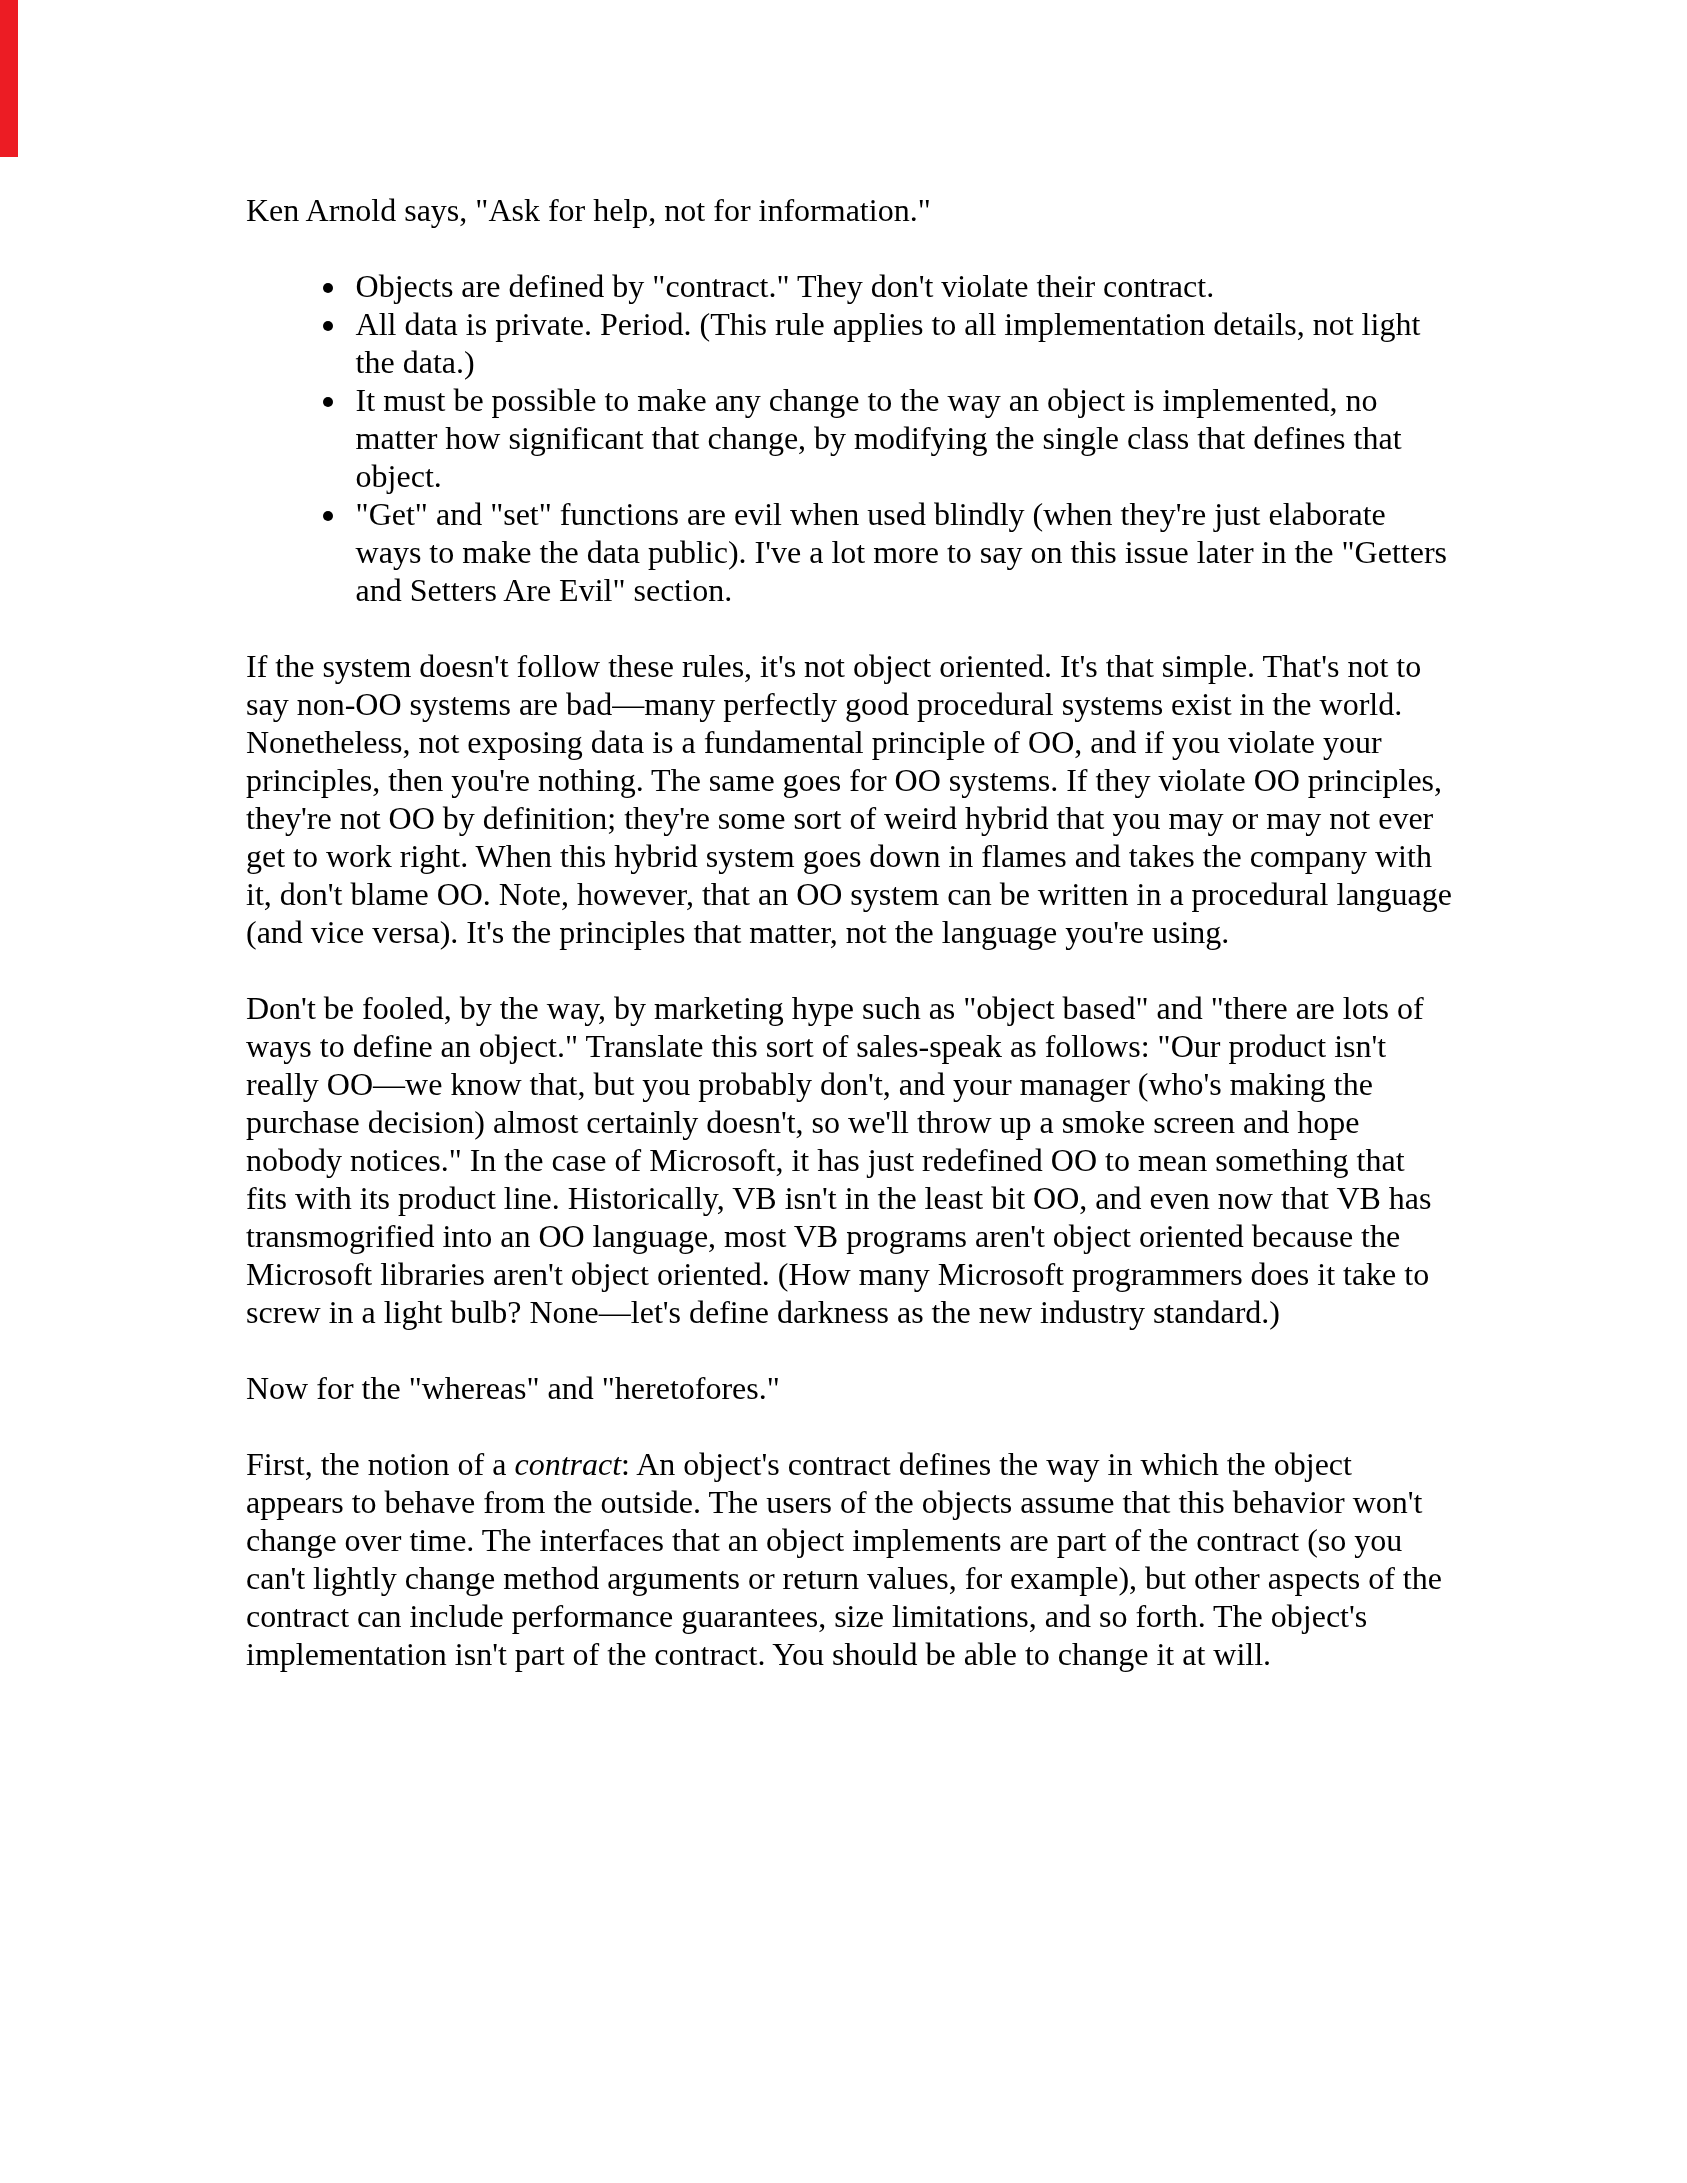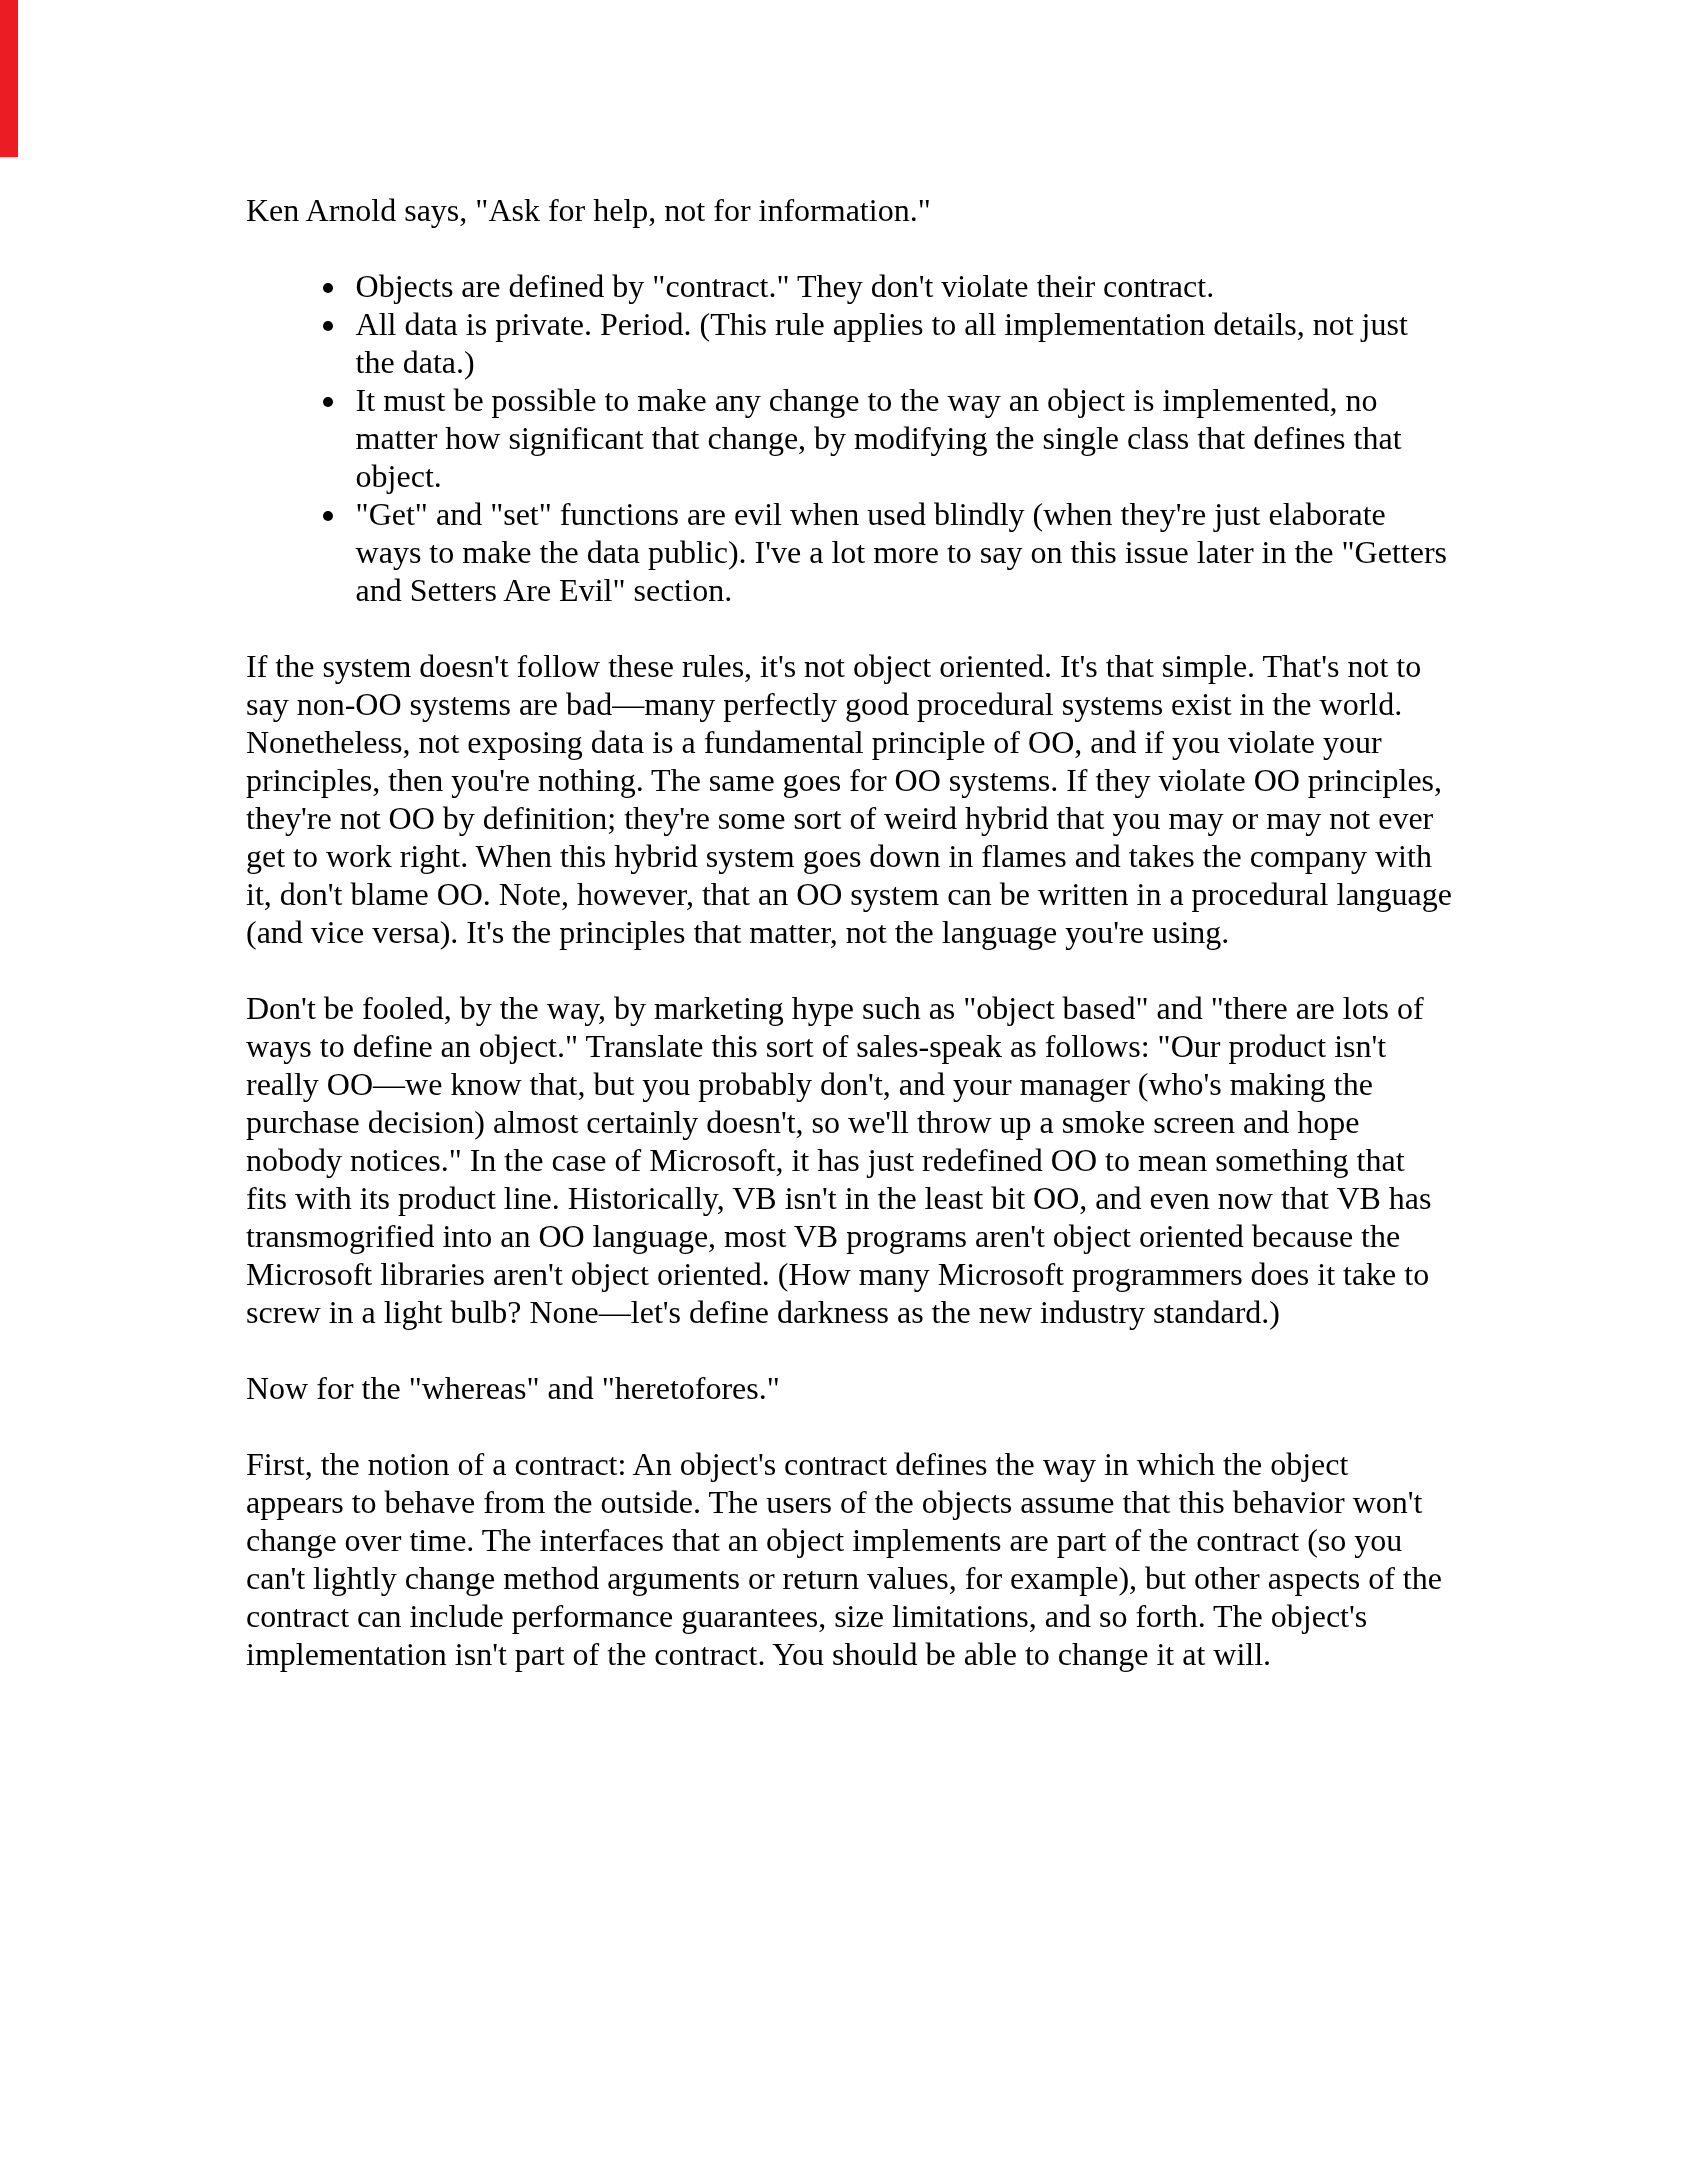--- a/index.html
+++ b/index.html
@@ -39,38 +39,39 @@
   .content ul {
     margin: 0 0 38px 0;
     padding: 0 0 0 103px;
     list-style: disc outside;
   }
   .content li {
     margin: 0;
     padding-left: 6.6px;
   }
   .italic {
+    font-style: italic;
     margin-top: 8px;
   }
 </style>
 </head>
 <body>
 
 <div class="page">
 
   <div class="bookmark-ribbon" data-bind-bg="page.bookmark_color" style="background-color: rgb(236, 28, 36);"></div>
 
   <div class="content">
 
     <p data-bind="document.paragraphs.p1">Ken Arnold says, "Ask for help, not for information."</p>
 
 
     <ul>
       <li data-bind="document.bullets.0">Objects are defined by "contract." They don't violate their contract.</li>
-      <li data-bind="document.bullets.1">All data is private. Period. (This rule applies to all implementation details, not just the data.)</li>
+      <li data-bind="document.bullets.1">All data is private. Period. (This rule applies to all implementation details, not light the data.)</li>
       <li data-bind="document.bullets.2">It must be possible to make any change to the way an object is implemented, no matter how significant that change, by modifying the single class that defines that object.</li>
       <li data-bind="document.bullets.3">"Get" and "set" functions are evil when used blindly (when they're just elaborate ways to make the data public). I've a lot more to say on this issue later in the "Getters and Setters Are Evil" section.</li>
     </ul>
 
     <p data-bind="document.paragraphs.p3">If the system doesn't follow these rules, it's not object oriented. It's that simple. That's not to say non-OO systems are bad—many perfectly good procedural systems exist in the world. Nonetheless, not exposing data is a fundamental principle of OO, and if you violate your principles, then you're nothing. The same goes for OO systems. If they violate OO principles, they're not OO by definition; they're some sort of weird hybrid that you may or may not ever get to work right. When this hybrid system goes down in flames and takes the company with it, don't blame OO. Note, however, that an OO system can be written in a procedural language (and vice versa). It's the principles that matter, not the language you're using.</p>
 
     <p data-bind="document.paragraphs.p4">Don't be fooled, by the way, by marketing hype such as "object based" and "there are lots of ways to define an object." Translate this sort of sales-speak as follows: "Our product isn't really OO—we know that, but you probably don't, and your manager (who's making the purchase decision) almost certainly doesn't, so we'll throw up a smoke screen and hope nobody notices." In the case of Microsoft, it has just redefined OO to mean something that fits with its product line. Historically, VB isn't in the least bit OO, and even now that VB has transmogrified into an OO language, most VB programs aren't object oriented because the Microsoft libraries aren't object oriented. (How many Microsoft programmers does it take to screw in a light bulb? None—let's define darkness as the new industry standard.)</p>
 
     <p data-bind="document.paragraphs.p5">Now for the "whereas" and "heretofores."</p>
 

